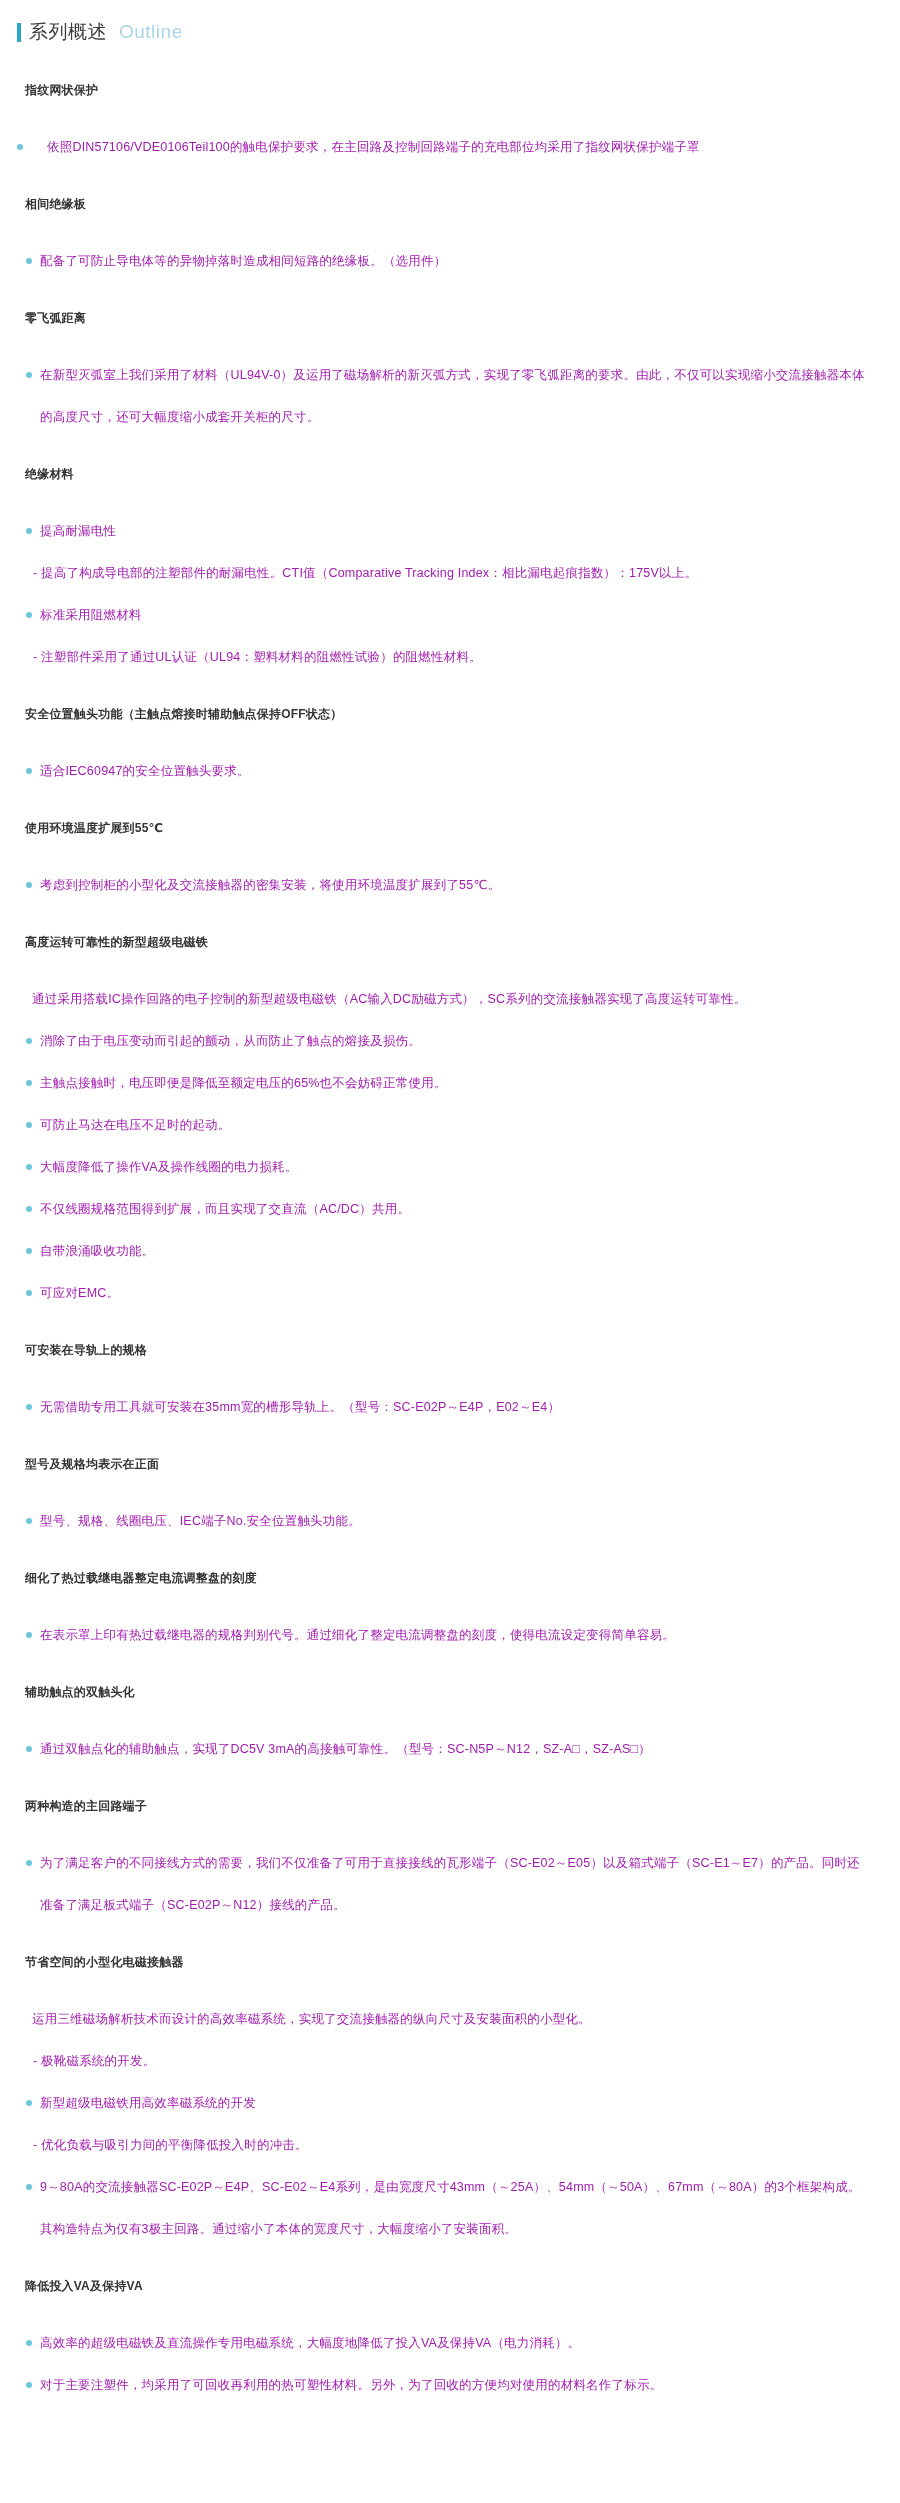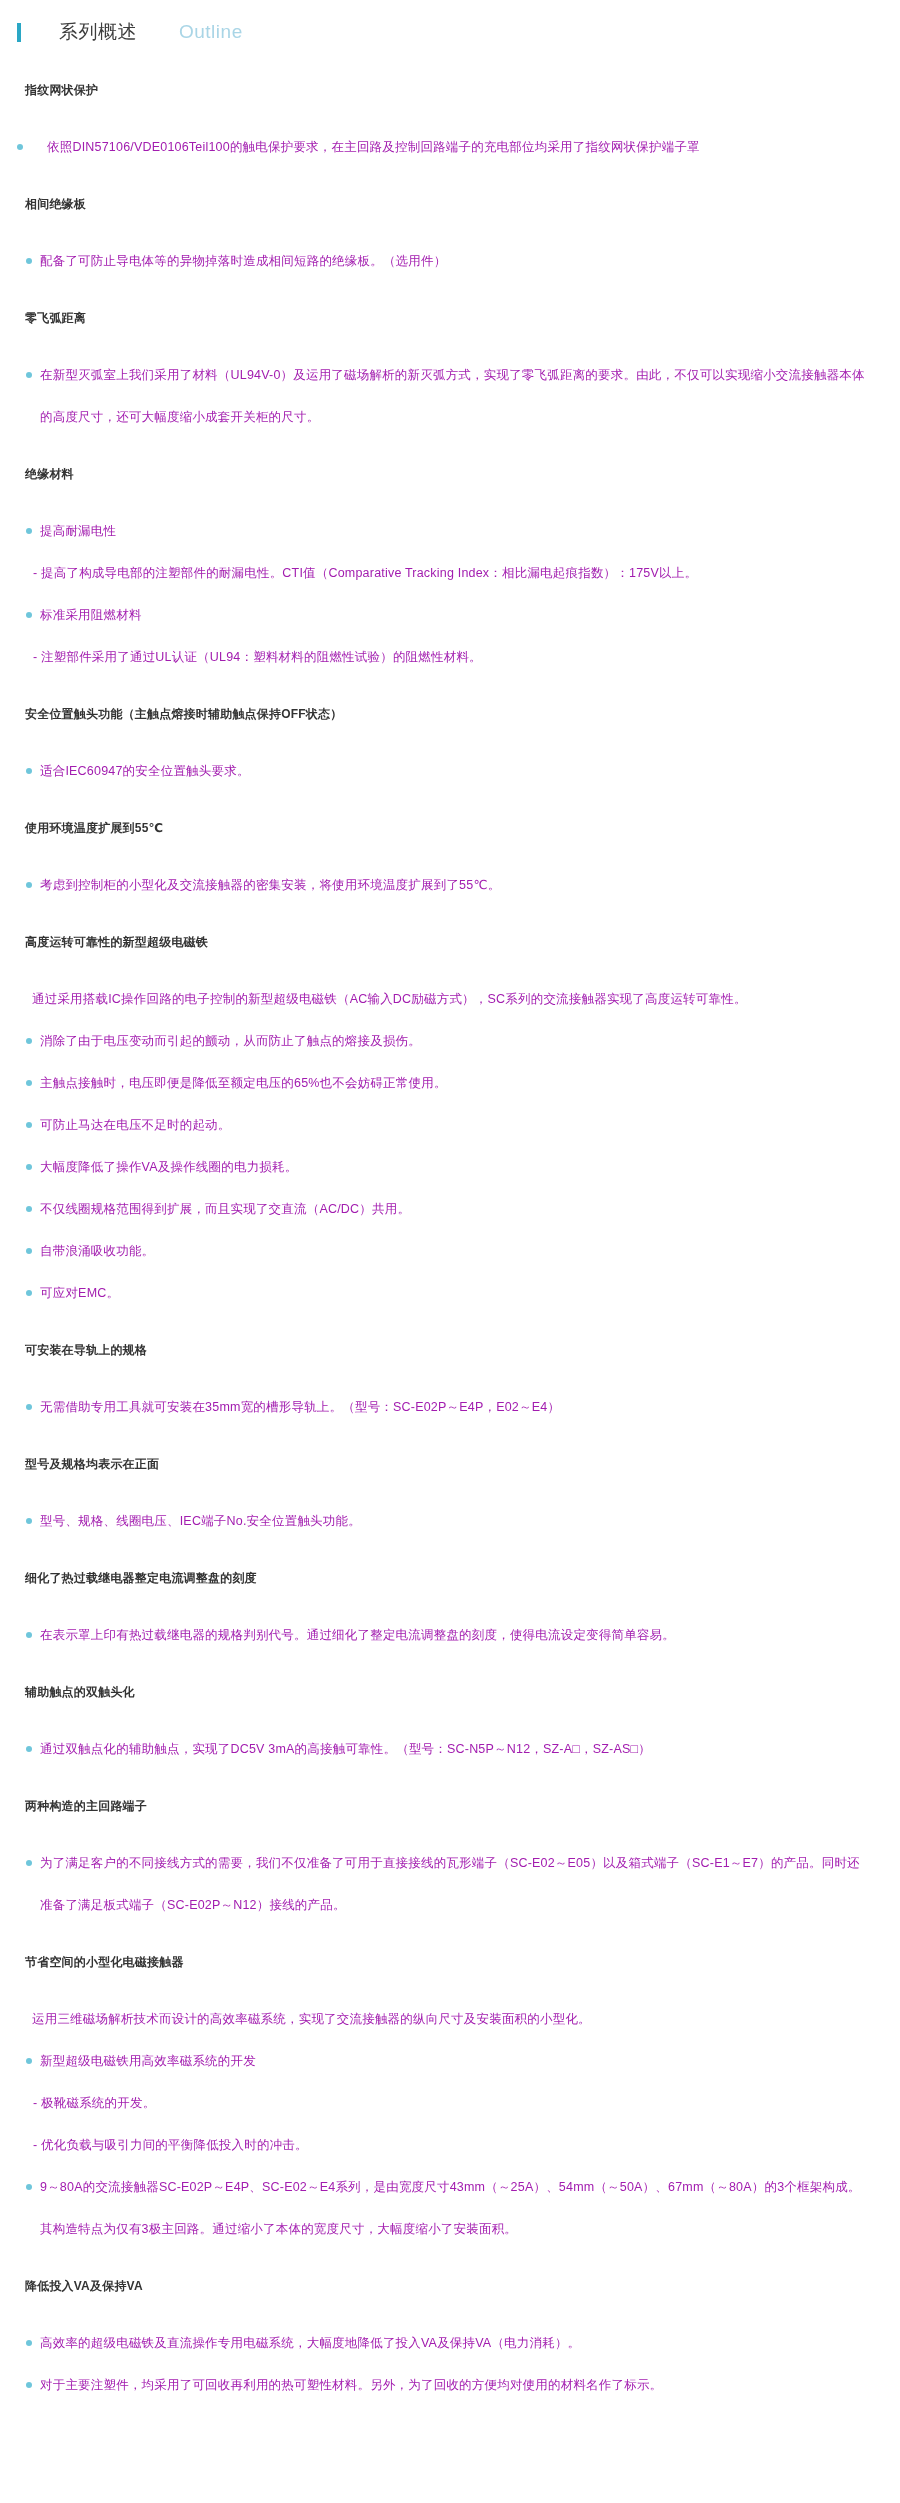--- a/index.html
+++ b/index.html
@@ -5,21 +5,21 @@
   html, body { margin: 0; padding: 0; background: #ffffff; }
   body {
     width: 900px;
     min-height: 2503px;
     font-family: "Liberation Sans", "DejaVu Sans", sans-serif;
     -webkit-font-smoothing: antialiased;
   }
   .page { padding: 10px 28px 40px 0; box-sizing: border-box; width: 900px; }
 
   
-  .hdr { display: flex; align-items: center; height: 44px; padding-left: 17px; gap: 30px; }
+  .hdr { display: flex; align-items: center; height: 44px; padding-left: 17px; }
   .hdr-bar { width: 4px; height: 19px; background: #2AA7C5; margin-right: 8px; flex: 0 0 auto; }
   .hdr-zh { font-size: 19px; color: #3d3d3d; letter-spacing: 0.5px; }
   .hdr-en { font-size: 19px; color: #A9D5E6; margin-left: 12px; letter-spacing: 0.5px; }
 
   
   .heading {
     margin: 15px 0;
     padding-left: 25px;
     min-height: 42px;
     display: flex;
@@ -237,30 +237,30 @@
     </section>
 
     <section class="section">
       <h3 class="heading">节省空间的小型化电磁接触器</h3>
       <div class="items">
     <div class="item para">
       
       <span class="item-text">运用三维磁场解析技术而设计的高效率磁系统，实现了交流接触器的纵向尺寸及安装面积的小型化。</span>
     </div>
 
+    <div class="item sub">
+      
+      <span class="item-text">- 极靴磁系统的开发。</span>
+    </div>
+
     <div class="item bullet">
       <span class="dot"></span>
       <span class="item-text">新型超级电磁铁用高效率磁系统的开发</span>
     </div>
 
-    <div class="item sub">
-      
-      <span class="item-text">- 极靴磁系统的开发。</span>
-    </div>
-
 
     <div class="item sub">
       
       <span class="item-text">- 优化负载与吸引力间的平衡降低投入时的冲击。</span>
     </div>
 
     <div class="item bullet">
       <span class="dot"></span>
       <span class="item-text">9～80A的交流接触器SC-E02P～E4P、SC-E02～E4系列，是由宽度尺寸43mm（～25A）、54mm（～50A）、67mm（～80A）的3个框架构成。其构造特点为仅有3极主回路。通过缩小了本体的宽度尺寸，大幅度缩小了安装面积。</span>
     </div>

